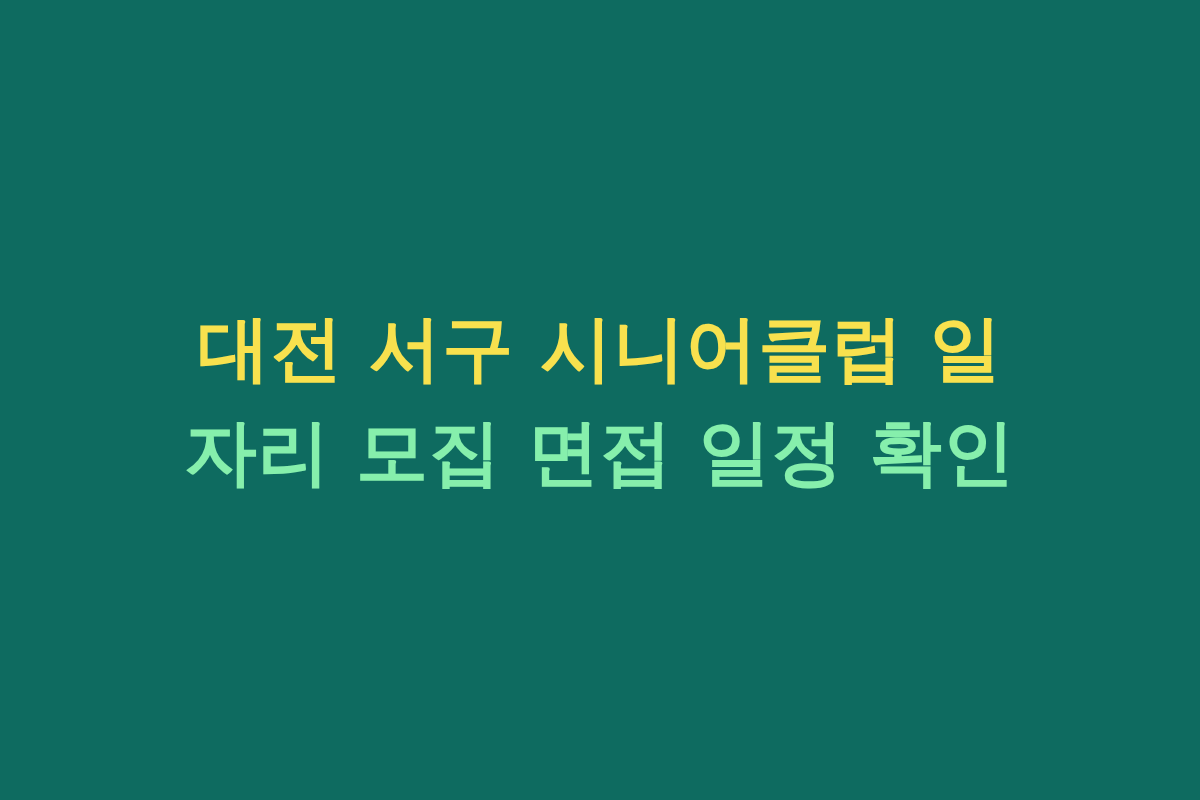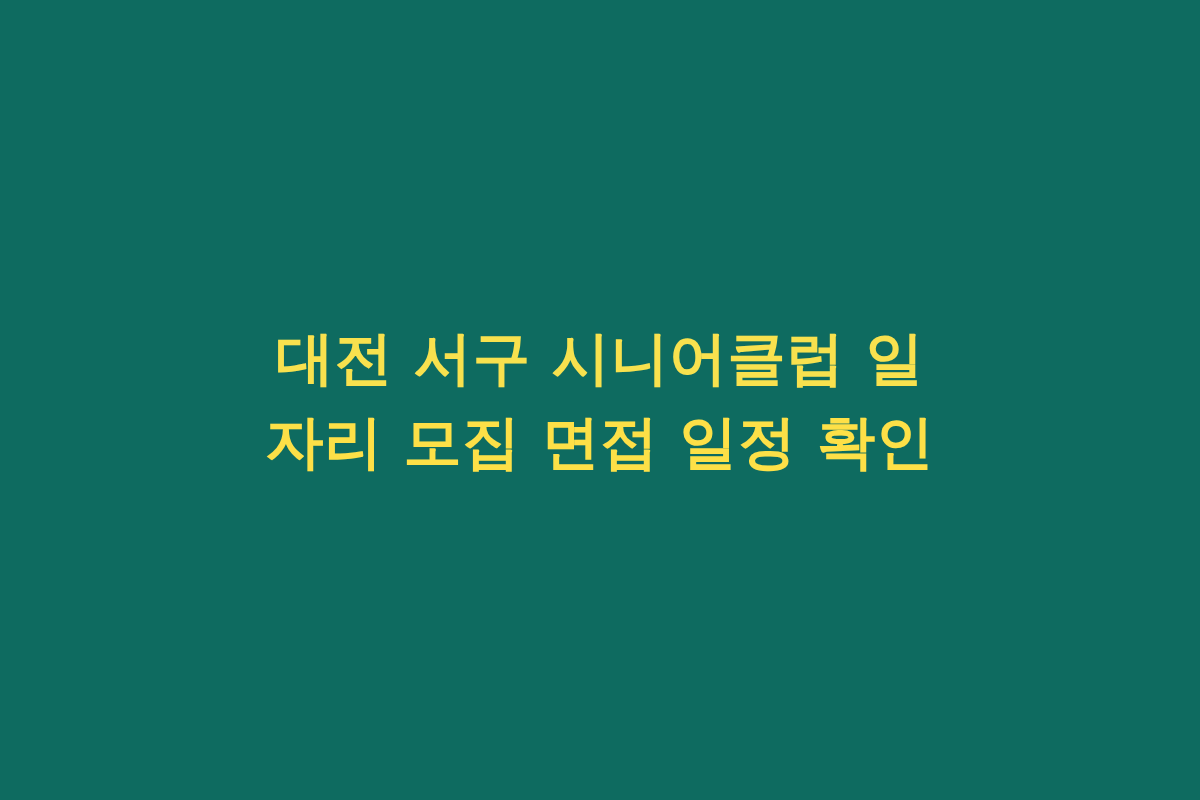--- a/index.html
+++ b/index.html
@@ -41,38 +41,38 @@
     text-align: center;
   }
 
   .headline-line {
     display: block;
     width: 100%;
     margin: 0;
     padding: 0;
     color: #f8e14e;                
     font-family: "DejaVu Sans", "Liberation Sans", sans-serif;
-    font-size: 58px;
+    font-size: 72px;
     font-weight: 700;
     line-height: 1.42;
     letter-spacing: 0.01em;
     white-space: nowrap;
     text-align: center;
   }
 
   
   .headline-line.line-1 { margin-bottom: 2px; }
   .headline-line.line-2 { margin-top: 0; }
 </style>
 </head>
 <body>
 
 <div id="banner" style="background-color: rgb(14, 107, 96);">
 
   <div id="headline">
 
     <span class="headline-line line-1" style="color: rgb(248, 225, 78);">대전 서구 시니어클럽 일</span>
 
-    <span class="headline-line line-2" style="color: #fde047;">자리 모집 면접 일정 확인</span>
+    <span class="headline-line line-2" style="color: #86efac;">자리 모집 면접 일정 확인</span>
 
   </div>
 
 </div>
 
 </body></html>

